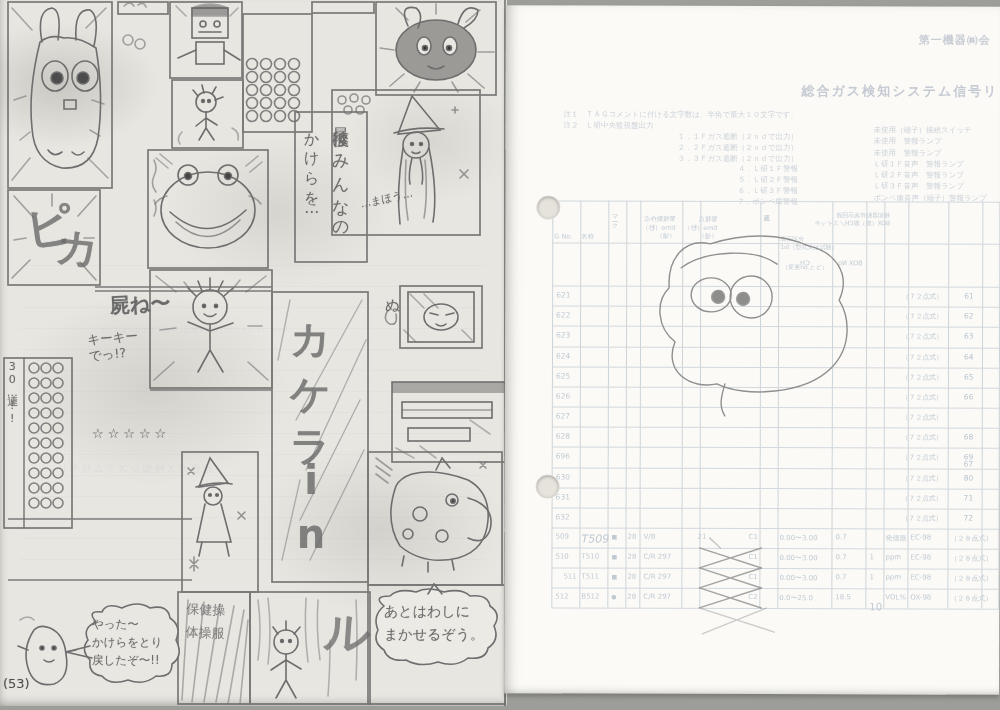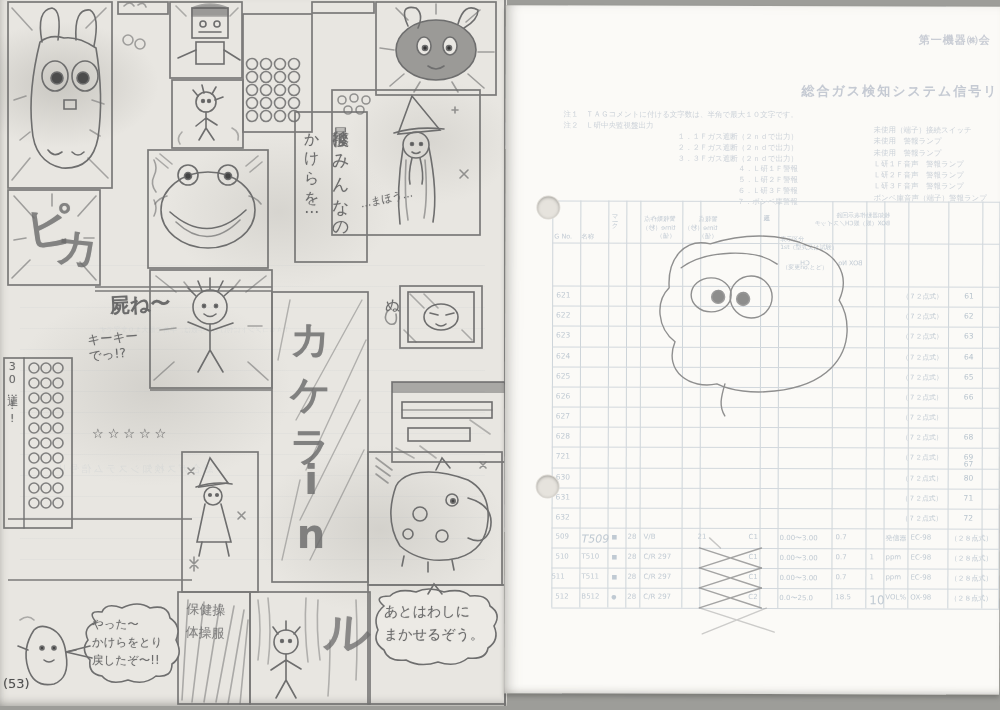--- a/index.html
+++ b/index.html
@@ -524,21 +524,21 @@
         <div class="cell" style="left: 412px; top: 171px; color: rgb(183, 195, 205);">65</div>
         <div class="cell" style="left: 4px; top: 191px;">626</div>
         <div class="cell" style="left: 350px; top: 191px; font-size: 6.8px;">（７２点式）</div>
         <div class="cell" style="left: 412px; top: 191px; color: rgb(183, 195, 205);">66</div>
         <div class="cell" style="left: 4px; top: 211px;">627</div>
         <div class="cell" style="left: 350px; top: 211px; font-size: 6.8px;">（７２点式）</div>
         <div class="cell" style="left: 412px; top: 211px; color: rgb(183, 195, 205); margin-top: 47px;">67</div>
         <div class="cell" style="left: 4px; top: 231px;">628</div>
         <div class="cell" style="left: 350px; top: 231px; font-size: 6.8px;">（７２点式）</div>
         <div class="cell" style="left: 412px; top: 231px; color: rgb(183, 195, 205);">68</div>
-        <div class="cell" style="left: 4px; top: 251px;">721</div>
+        <div class="cell" style="left: 4px; top: 251px;">696</div>
         <div class="cell" style="left: 350px; top: 251px; font-size: 6.8px;">（７２点式）</div>
         <div class="cell" style="left: 412px; top: 251px; color: rgb(183, 195, 205);">69</div>
         <div class="cell" style="left: 4px; top: 272px;">630</div>
         <div class="cell" style="left: 350px; top: 272px; font-size: 6.8px;">（７２点式）</div>
         <div class="cell" style="left: 412px; top: 272px; color: rgb(183, 195, 205);">80</div>
         <div class="cell" style="left: 4px; top: 292px;">631</div>
         <div class="cell" style="left: 350px; top: 292px; font-size: 6.8px;">（７２点式）</div>
         <div class="cell" style="left: 412px; top: 292px; color: rgb(183, 195, 205);">71</div>
         <div class="cell" style="left: 4px; top: 312px;">632</div>
         <div class="cell" style="left: 350px; top: 312px; font-size: 6.8px;">（７２点式）</div>
@@ -560,41 +560,41 @@
         <div class="cell" style="left: 60px; top: 352px; font-size: 6px;">■</div>
         <div class="cell" style="left: 76px; top: 352px; font-size: 7px;">28</div>
         <div class="cell" style="left: 92px; top: 352px; font-size: 7px;">C/R 297</div>
         <div class="cell" style="left: 197px; top: 352px; font-size: 7px;">C1</div>
         <div class="cell" style="left: 228px; top: 352px; font-size: 7px;">0.00〜3.00</div>
         <div class="cell" style="left: 284px; top: 352px; font-size: 7px;">0.7</div>
         <div class="cell" style="left: 318px; top: 352px; font-size: 7px;">1</div>
         <div class="cell" style="left: 334px; top: 352px; font-size: 7px;">ppm</div>
         <div class="cell" style="left: 359px; top: 352px; font-size: 7px;">EC-98</div>
         <div class="cell" style="left: 399px; top: 352px; font-size: 7px;">（２８点式）</div>
-        <div class="cell" style="left: 0; top: 372px; font-size: 7px;">511</div>
+        <div class="cell" style="left: 12px; top: 372px; font-size: 7px;">511</div>
         <div class="cell" style="left: 30px; top: 372px; font-size: 7px;">T511</div>
         <div class="cell" style="left: 60px; top: 372px; font-size: 6px;">■</div>
         <div class="cell" style="left: 76px; top: 372px; font-size: 7px;">28</div>
         <div class="cell" style="left: 92px; top: 372px; font-size: 7px;">C/R 297</div>
         <div class="cell" style="left: 197px; top: 372px; font-size: 7px;">C1</div>
         <div class="cell" style="left: 228px; top: 372px; font-size: 7px;">0.00〜3.00</div>
         <div class="cell" style="left: 284px; top: 372px; font-size: 7px;">0.7</div>
         <div class="cell" style="left: 318px; top: 372px; font-size: 7px;">1</div>
         <div class="cell" style="left: 334px; top: 372px; font-size: 7px;">ppm</div>
         <div class="cell" style="left: 359px; top: 372px; font-size: 7px;">EC-98</div>
         <div class="cell" style="left: 399px; top: 372px; font-size: 7px;">（２８点式）</div>
         <div class="cell" style="left: 4px; top: 392px; font-size: 7px;">512</div>
         <div class="cell" style="left: 30px; top: 392px; font-size: 7px;">B512</div>
         <div class="cell" style="left: 60px; top: 392px; font-size: 6px;">●</div>
         <div class="cell" style="left: 76px; top: 392px; font-size: 7px;">28</div>
         <div class="cell" style="left: 92px; top: 392px; font-size: 7px;">C/R 297</div>
         <div class="cell" style="left: 197px; top: 392px; font-size: 7px;">C2</div>
         <div class="cell" style="left: 228px; top: 392px; font-size: 7px;">0.0〜25.0</div>
         <div class="cell" style="left: 284px; top: 392px; font-size: 7px;">18.5</div>
-        <div class="cell" style="left: 318px; top: 392px; font-size: 12px;">10</div>
+        <div class="cell" style="left: 318px; top: 400px; font-size: 10px;">10</div>
         <div class="cell" style="left: 334px; top: 392px; font-size: 7px;">VOL%</div>
         <div class="cell" style="left: 359px; top: 392px; font-size: 7px;">OX-98</div>
         <div class="cell" style="left: 399px; top: 392px; font-size: 7px;">（２８点式）</div>
       </div>
 
     <svg class="doodle" width="495" height="688" viewBox="0 0 495 688">
       <g stroke="#8f8f8f" fill="none" stroke-width="1.4" stroke-linecap="round">
         <g>
           <path d="M205,238 C180,232 162,252 164,282 C150,296 152,322 170,336 C158,366 186,384 212,378 C240,392 300,388 326,362 C348,340 344,310 334,294 C346,268 330,246 304,240 C272,226 236,228 205,238 Z"></path>
           <path d="M176,262 C200,244 250,242 272,258"></path>

